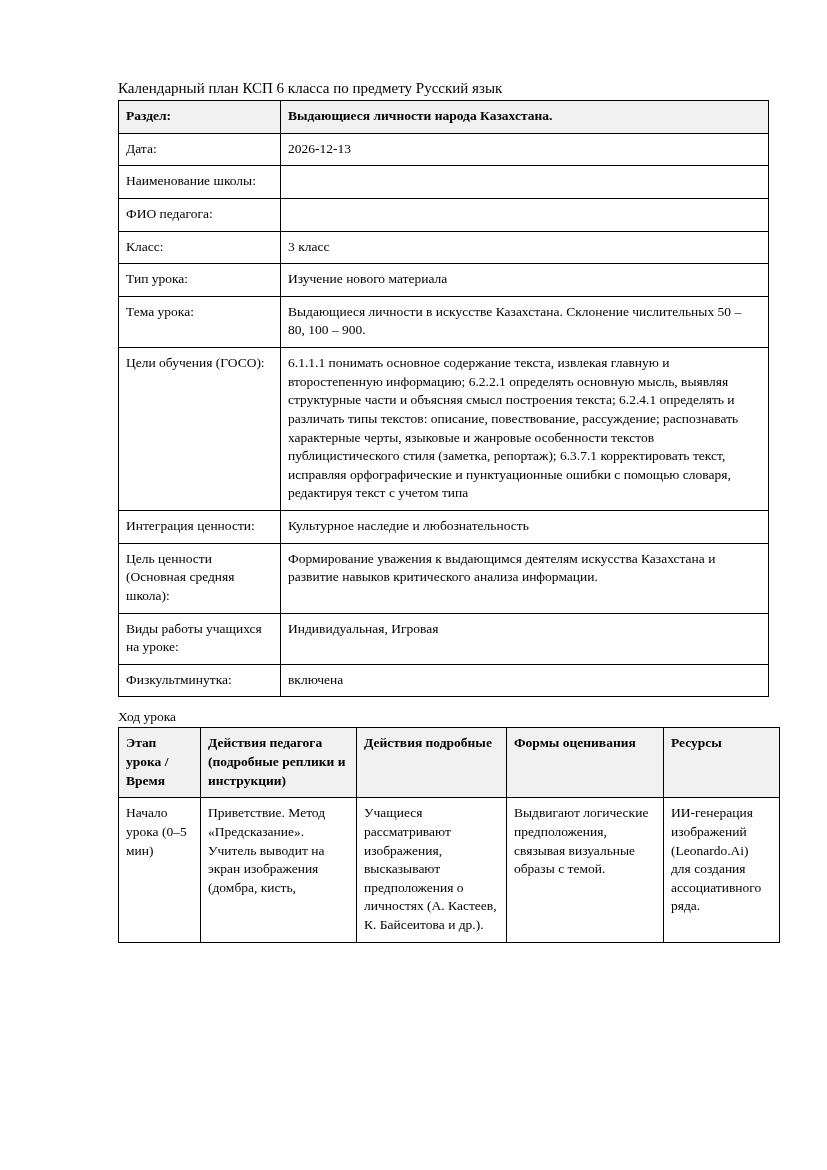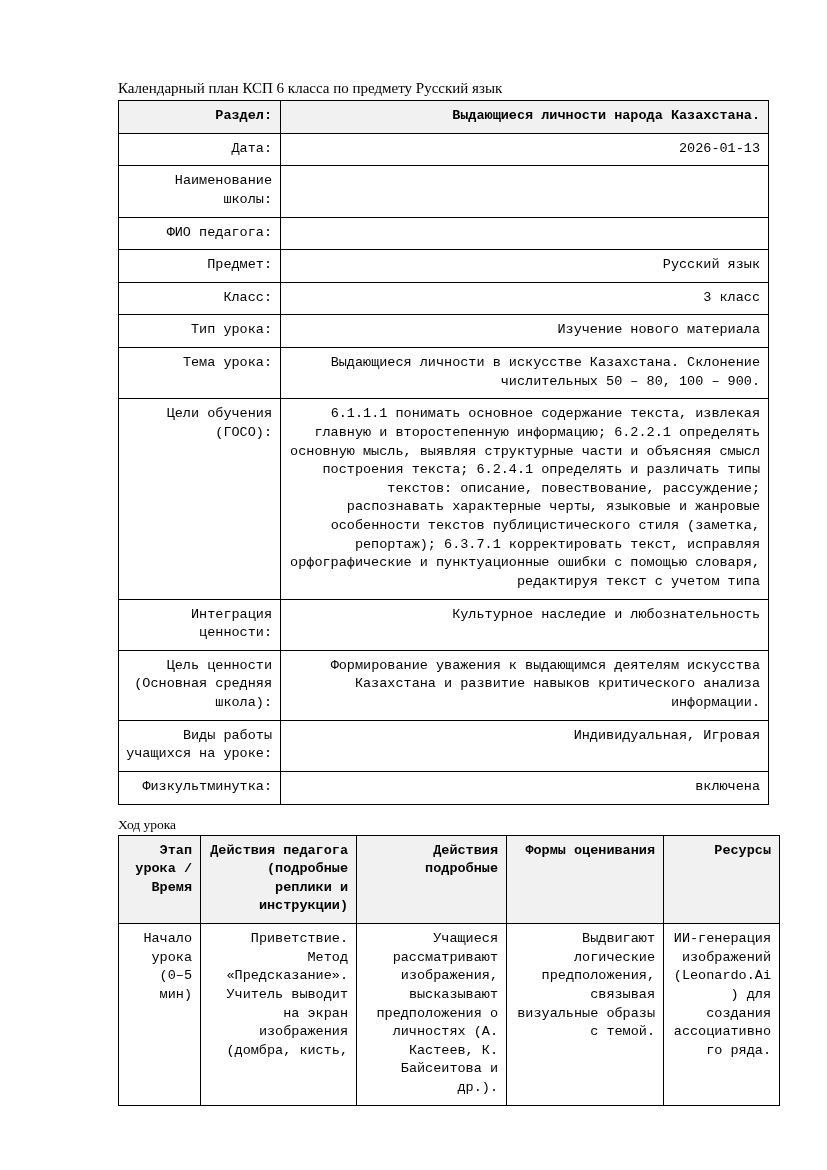--- a/index.html
+++ b/index.html
@@ -29,24 +29,23 @@
   table {
     border-collapse: collapse;
     table-layout: fixed;
     width: 651px;
     font-size: 13.5px;
     line-height: 1.38;
   }
   td, th {
     border: 1px solid #000000;
     vertical-align: top;
-    text-align: right;
+    text-align: left;
     padding: 6px 8px 7px 7px;
     word-wrap: break-word;
-    font-family: Liberation Mono, monospace;
   }
   .info-table .label-col { width: 162px; }
   .head-row td, .head-row th {
     background: #f1f1f1;
     font-weight: bold;
   }
   .section-title {
     font-size: 13.5px;
     line-height: 17px;
     margin-top: 11px;
@@ -67,33 +66,29 @@
     <div class="doc-title">Календарный план КСП 6 класса по предмету Русский язык</div>
 
     <table class="info-table">
       <tbody>
           <tr class="head-row">
         <td class="label-col">Раздел:</td>
         <td>Выдающиеся личности народа Казахстана.</td>
       </tr>
       <tr>
         <td class="label-col">Дата:</td>
-        <td>2026-01-13</td>
+        <td>2026-12-13</td>
       </tr>
       <tr>
         <td class="label-col">Наименование школы:</td>
         <td></td>
       </tr>
       <tr>
         <td class="label-col">ФИО педагога:</td>
         <td></td>
-      </tr>
-      <tr>
-        <td class="label-col">Предмет:</td>
-        <td>Русский язык</td>
       </tr>
       <tr>
         <td class="label-col">Класс:</td>
         <td>3 класс</td>
       </tr>
       <tr>
         <td class="label-col">Тип урока:</td>
         <td>Изучение нового материала</td>
       </tr>
       <tr>

